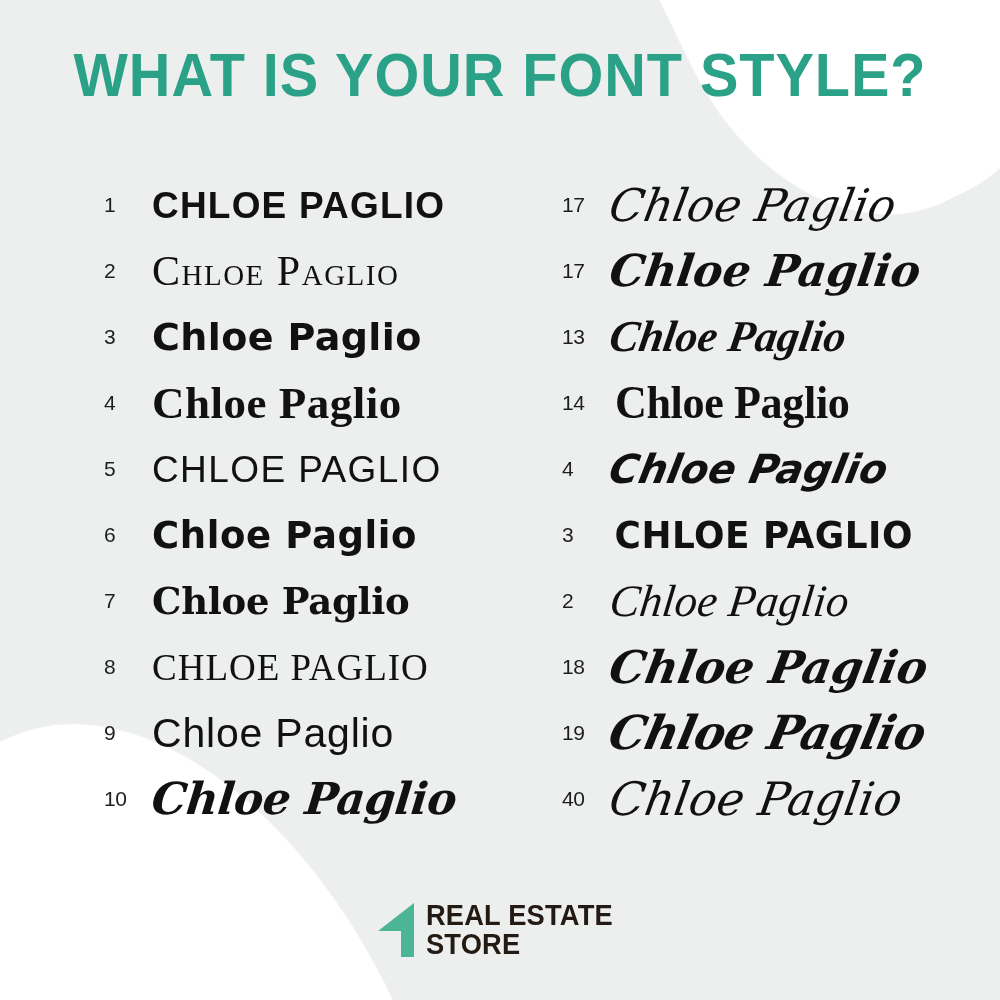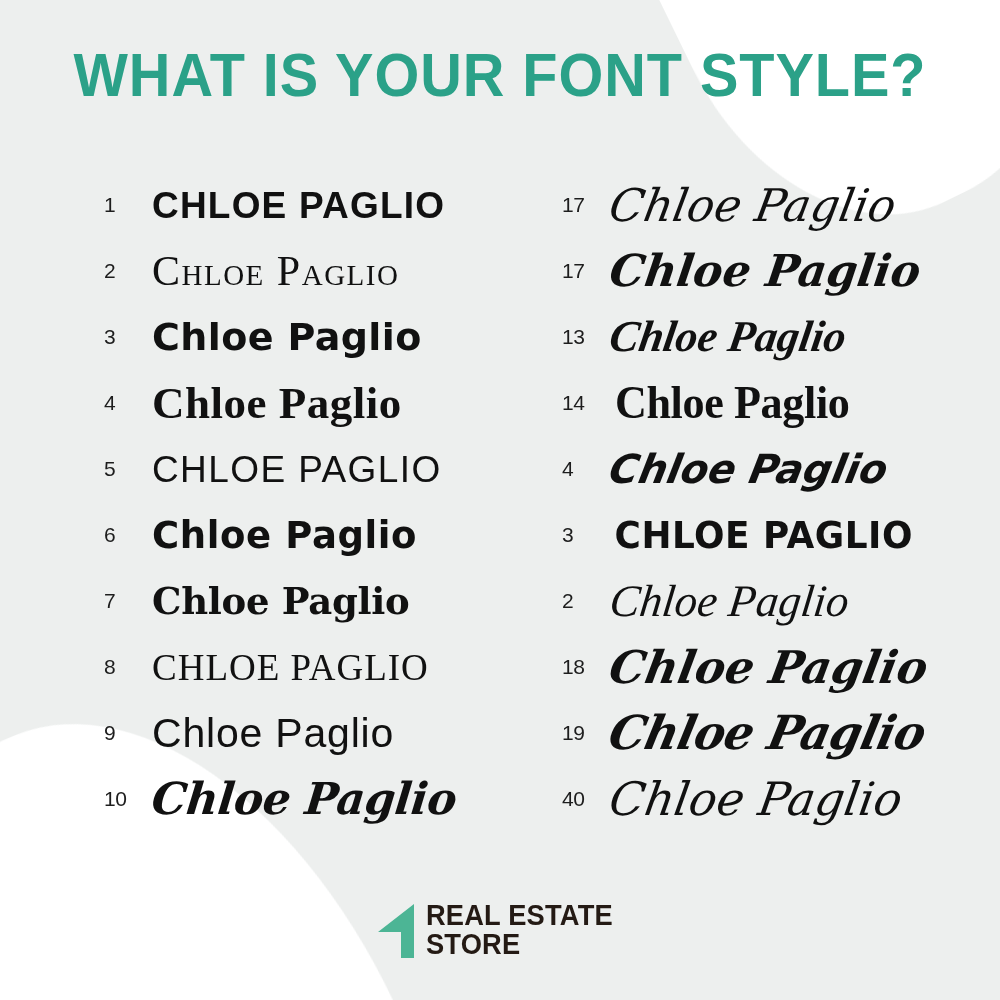--- a/index.html
+++ b/index.html
@@ -226,21 +226,21 @@
     font-weight: 400; font-style: italic; font-size: 46px;
     transform: skewX(-9deg);
   }
 
   
   #footer-logo {
     position: absolute;
     left: 0; right: 0; bottom: 42px;
     display: flex;
     justify-content: center;
-    align-items: center;
+    align-items: flex-start;
     gap: 10px;
   }
   #logo-mark { display: block; }
   #logo-text {
     display: flex;
     flex-direction: column;
     line-height: 0.98;
   }
   #logo-text span {
     font-family: "Liberation Sans Narrow", "Liberation Sans", sans-serif;

